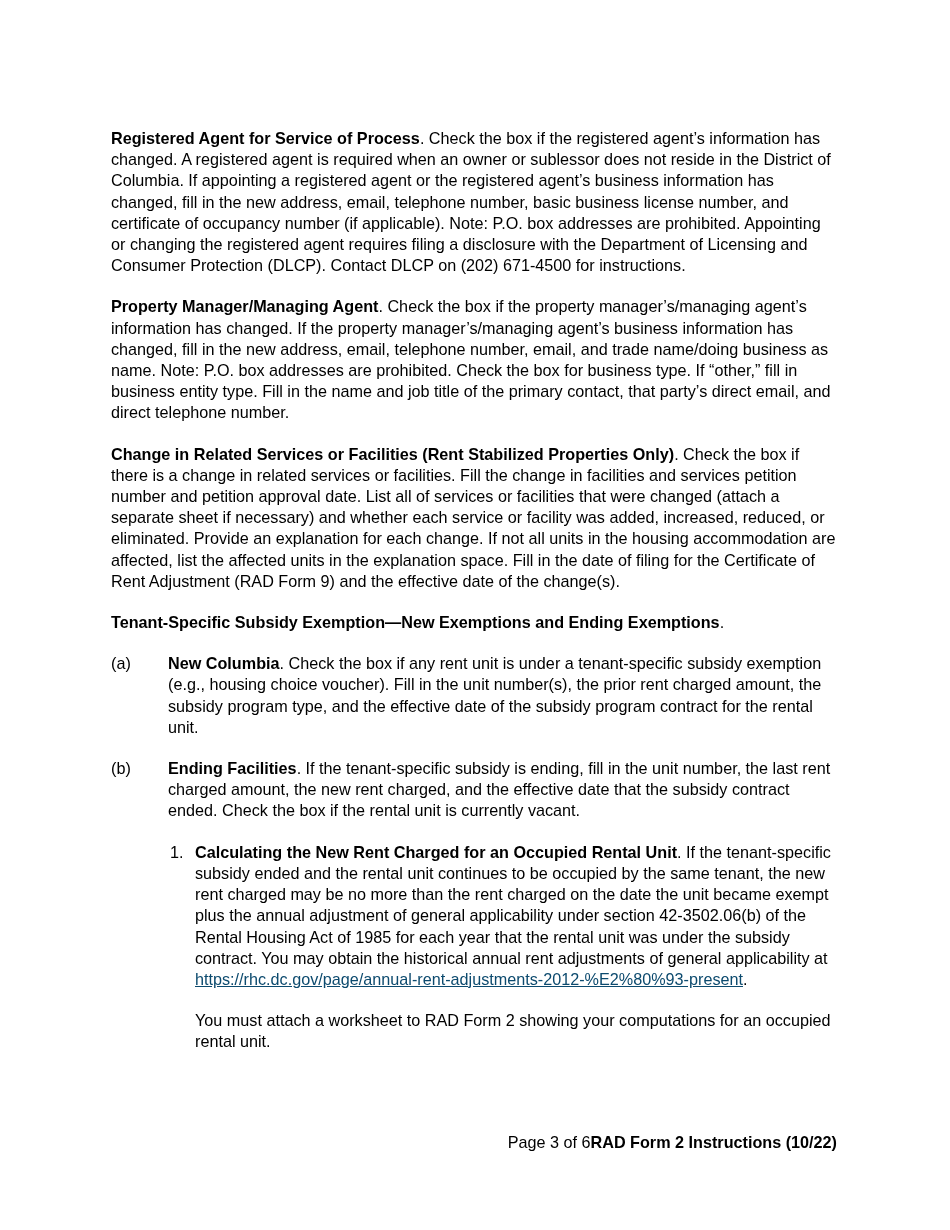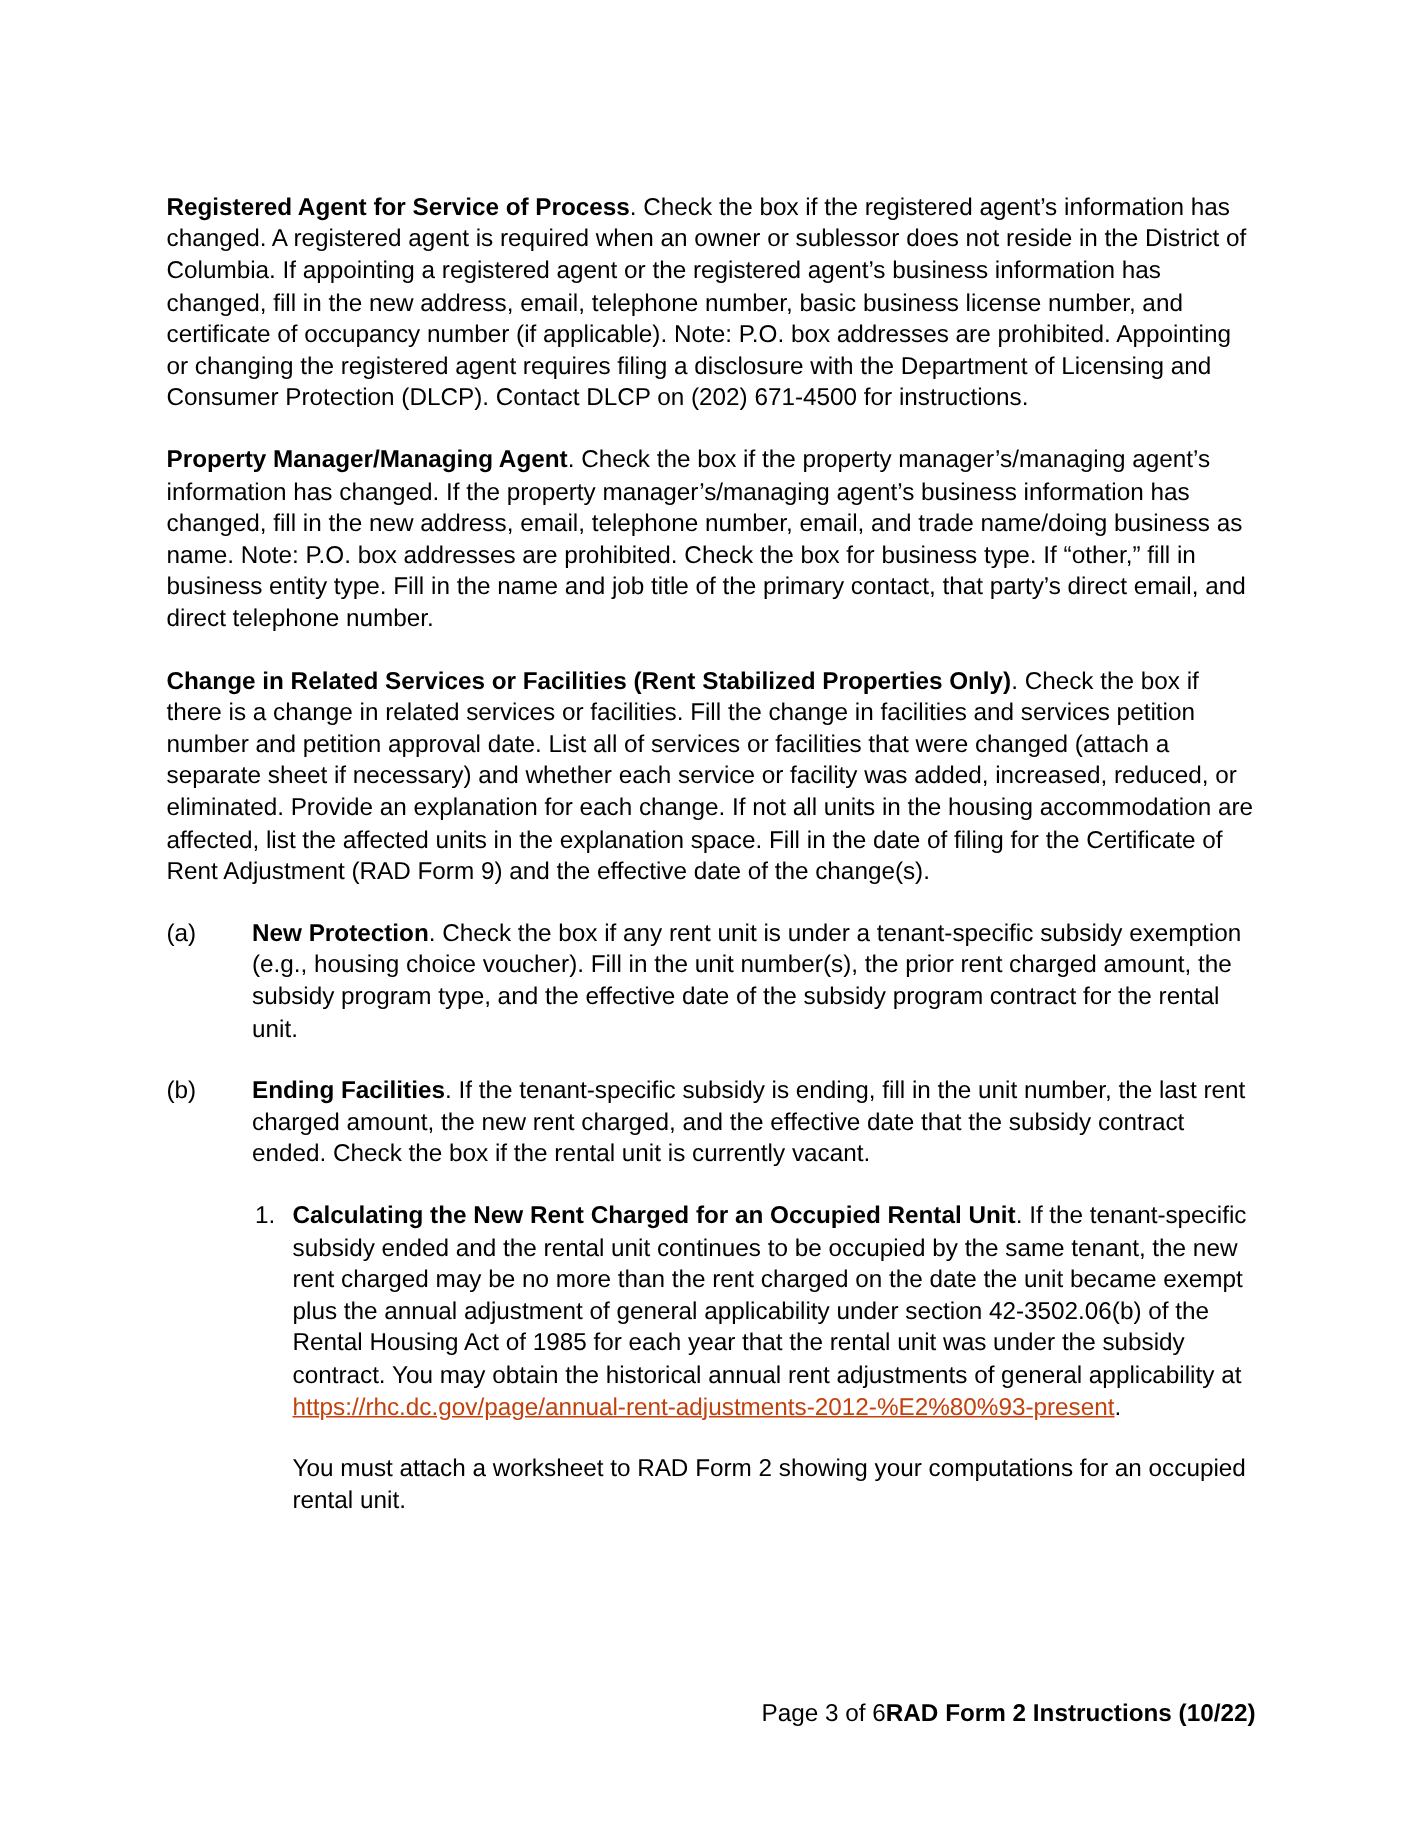--- a/index.html
+++ b/index.html
@@ -61,21 +61,21 @@
   .numbered-item .marker {
     position: absolute;
     left: 59px;
     top: 0;
     width: 24px;
   }
   .sub-para {
     margin: 0 0 0 84px;
   }
   a.doclink {
-    color: #c2410c;
+    color: #0c4a6e;
     text-decoration: underline;
     word-break: break-all;
   }
   .footer {
     position: absolute;
     left: 111px;
     top: 1132px;
     width: 726px;
     font-size: 16.2px;
     line-height: 21px;
@@ -94,24 +94,25 @@
 <div class="page">
 
   <div class="content">
 
     <p class="para"><span class="bold">Registered Agent for Service of Process</span><span>.  Check the box if the registered agent’s information has changed.  A registered agent is required when an owner or sublessor does not reside in the District of Columbia.  If appointing a registered agent or the registered agent’s business information has changed, fill in the new address, email, telephone number, basic business license number, and certificate of occupancy number (if applicable).  Note:  P.O. box addresses are prohibited.  Appointing or changing the registered agent requires filing a disclosure with the Department of Licensing and Consumer Protection (DLCP).  Contact DLCP on (202) 671-4500 for instructions.</span></p>
 
     <p class="para"><span class="bold">Property Manager/Managing Agent</span><span>.  Check the box if the property manager’s/managing agent’s information has changed.  If the property manager’s/managing agent’s business information has changed, fill in the new address, email, telephone number, email, and trade name/doing business as name.  Note:  P.O. box addresses are prohibited.  Check the box for business type.  If “other,” fill in business entity type.  Fill in the name and job title of the primary contact, that party’s direct email, and direct telephone number.</span></p>
 
     <p class="para"><span class="bold">Change in Related Services or Facilities (Rent Stabilized Properties Only)</span><span>.  Check the box if there is a change in related services or facilities.  Fill the change in facilities and services petition number and petition approval date.  List all of services or facilities that were changed (attach a separate sheet if necessary) and whether each service or facility was added, increased, reduced, or eliminated.  Provide an explanation for each change.  If not all units in the housing accommodation are affected, list the affected units in the explanation space.  Fill in the date of filing for the Certificate of Rent Adjustment (RAD Form 9) and the effective date of the change(s).</span></p>
 
+    <p class="para"><span class="bold">Tenant-Specific Subsidy Exemption—New Exemptions and Ending Exemptions</span><span>.</span></p>
 
     <div class="lettered-item">
       <span class="marker">(a)</span>
-      <span class="bold">New Protection</span><span>.  Check the box if any rent unit is under a tenant-specific subsidy exemption (e.g., housing choice voucher).  Fill in the unit number(s), the prior rent charged amount, the subsidy program type, and the effective date of the subsidy program contract for the rental unit.</span>
+      <span class="bold">New Columbia</span><span>.  Check the box if any rent unit is under a tenant-specific subsidy exemption (e.g., housing choice voucher).  Fill in the unit number(s), the prior rent charged amount, the subsidy program type, and the effective date of the subsidy program contract for the rental unit.</span>
     </div>
 
     <div class="lettered-item">
       <span class="marker">(b)</span>
       <span class="bold">Ending Facilities</span><span>.  If the tenant-specific subsidy is ending, fill in the unit number, the last rent charged amount, the new rent charged, and the effective date that the subsidy contract ended.  Check the box if the rental unit is currently vacant.</span>
     </div>
 
     <div class="numbered-item">
       <span class="marker">1.</span>
       <span class="bold">Calculating the New Rent Charged for an Occupied Rental Unit</span><span>.  If the tenant-specific subsidy ended and the rental unit continues to be occupied by the same tenant, the new rent charged may be no more than the rent charged on the date the unit became exempt plus the annual adjustment of general applicability under section 42-3502.06(b) of the Rental Housing Act of 1985 for each year that the rental unit was under the subsidy contract.  You may obtain the historical annual rent adjustments of general applicability at </span><a class="doclink" href="#">https://rhc.dc.gov/page/annual-rent-adjustments-2012-%E2%80%93-present</a><span>.</span>

